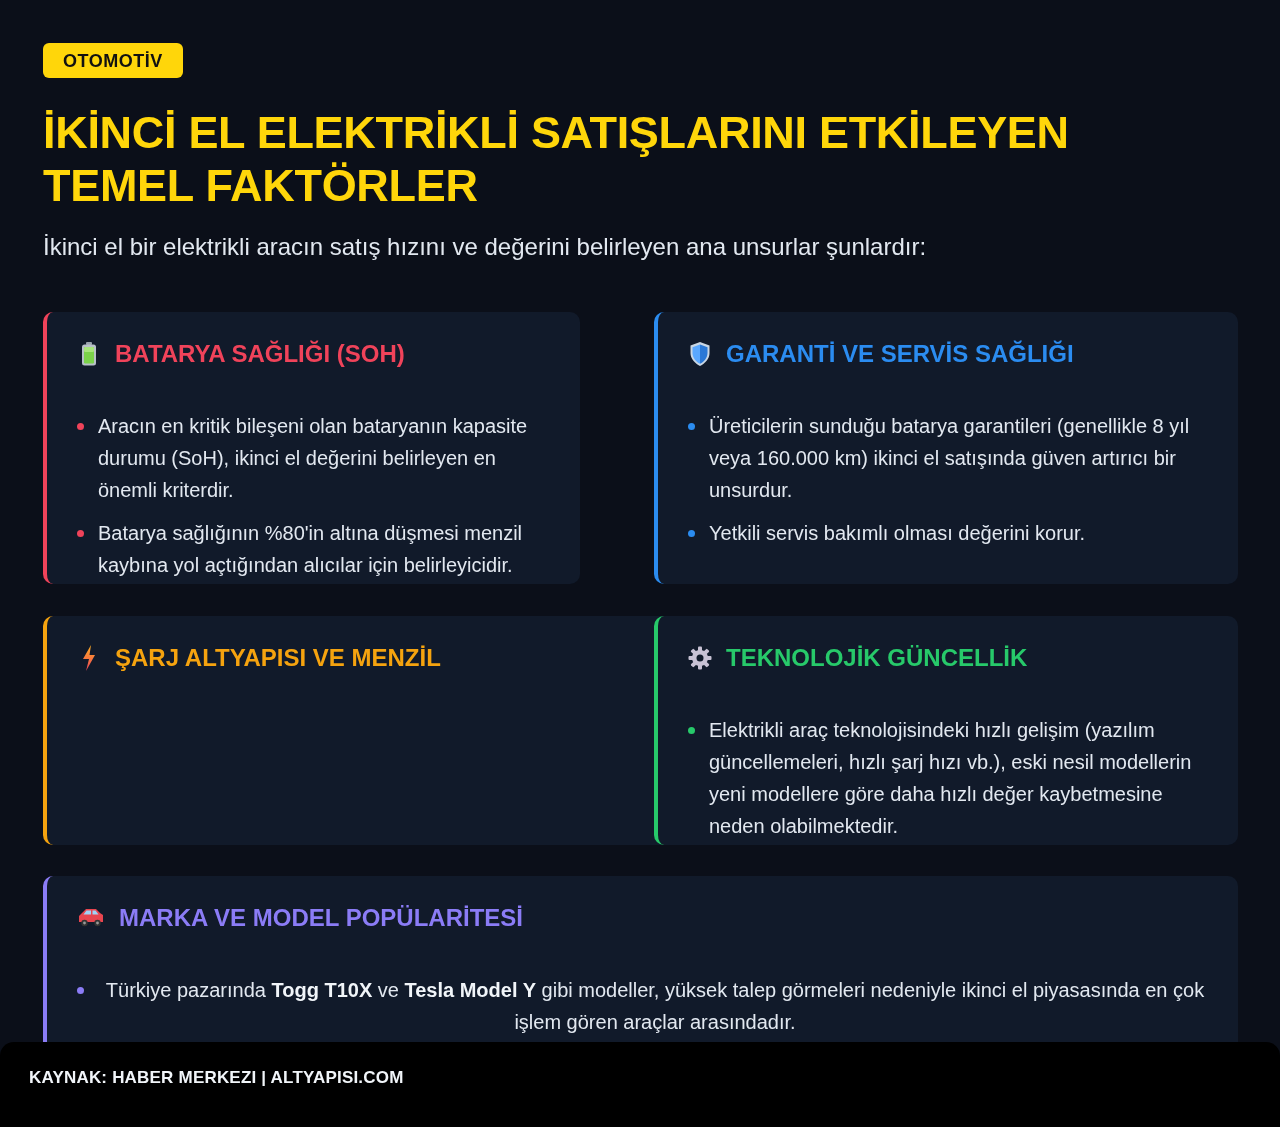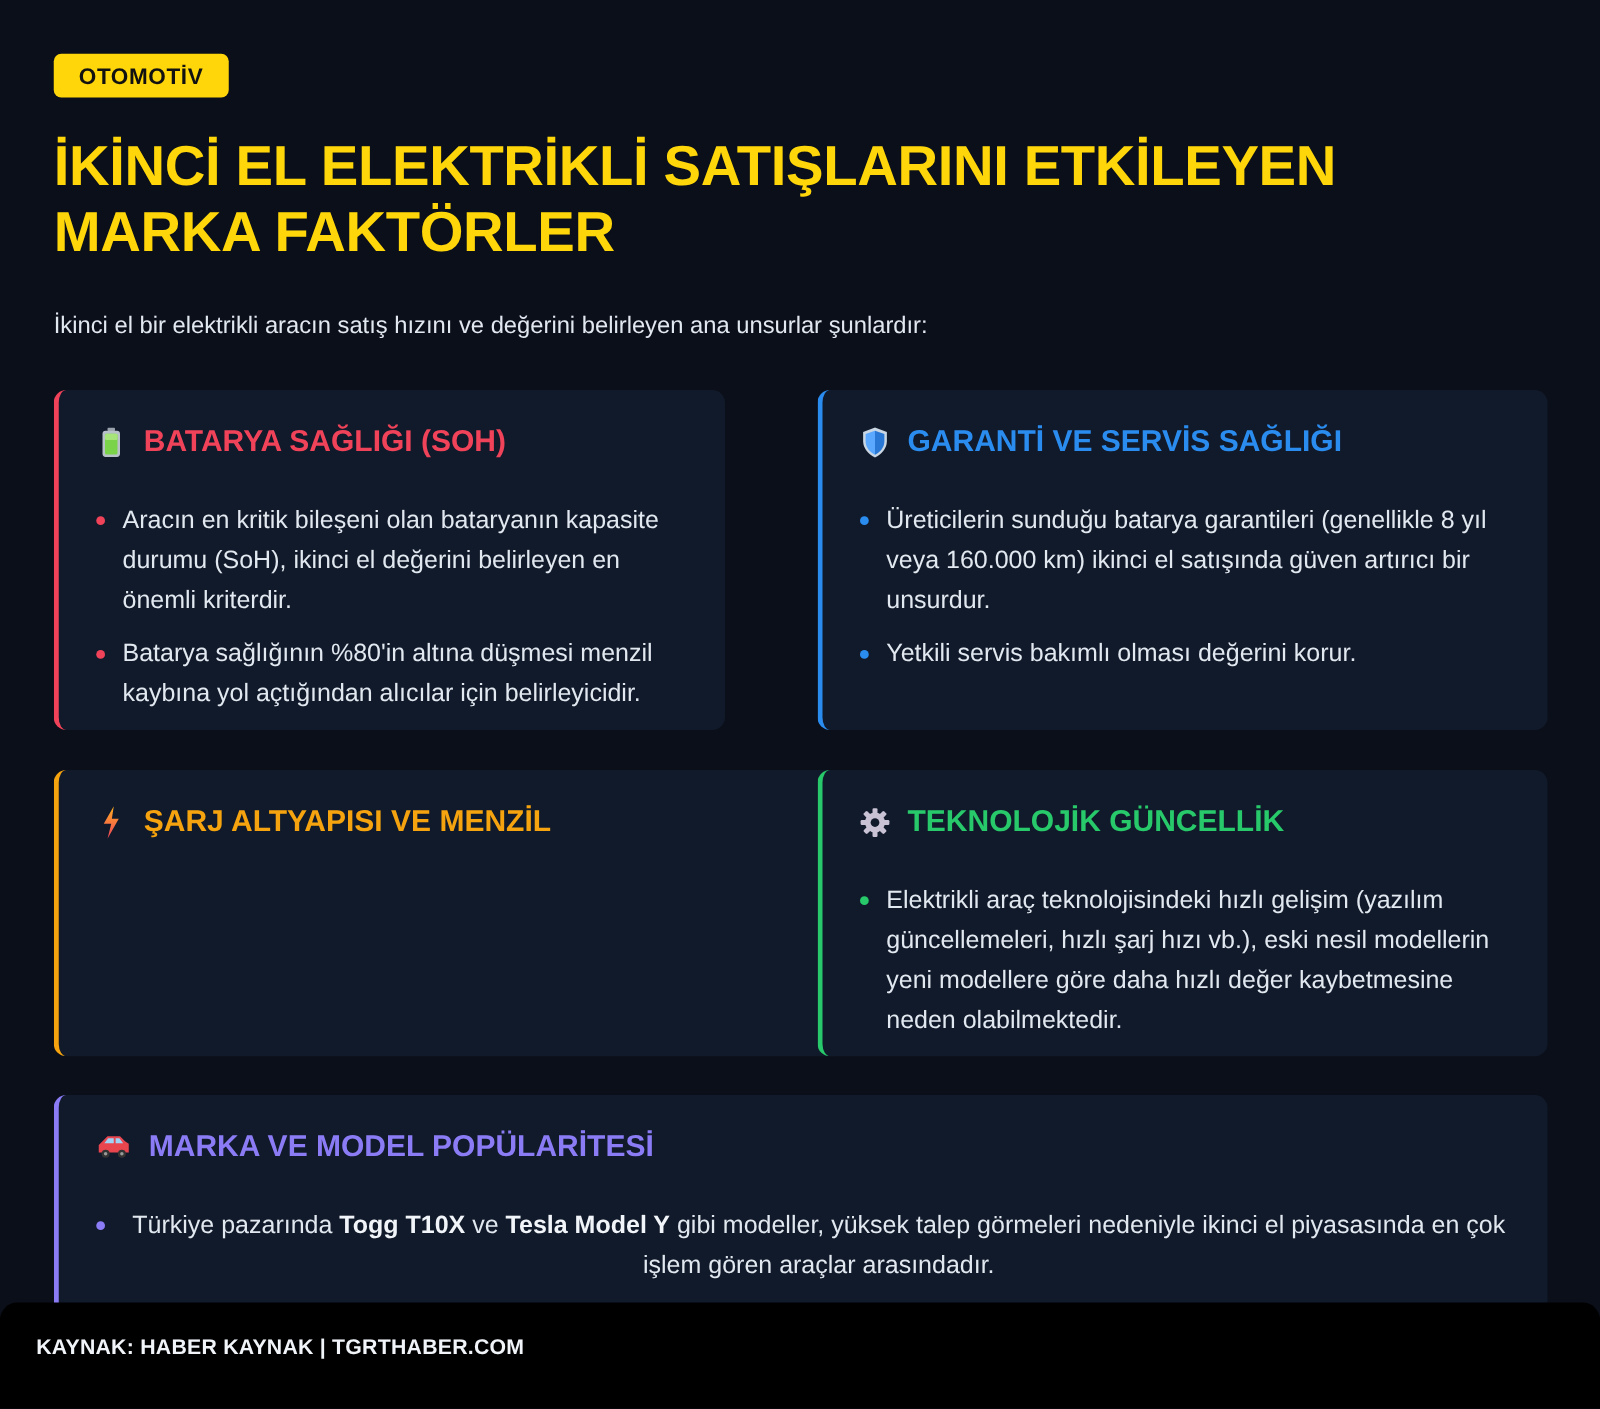--- a/index.html
+++ b/index.html
@@ -25,22 +25,22 @@
   .page-title {
     margin-top: 28px;
     color: #ffd60a;
     font-weight: 700;
     font-size: 45px;
     line-height: 53px;
     letter-spacing: -0.3px;
     width: 1180px;
   }
   .subtitle {
-    margin-top: 36px;
-    font-size: 19px;
+    margin-top: 22px;
+    font-size: 24px;
     color: #e2e8f0;
     line-height: 26px;
   }
   .card {
     position: absolute;
     background: #111a2a;
     border-radius: 10px;
     border-left: 4px solid var(--accent);
     padding: 0;
   }
@@ -49,21 +49,21 @@
     left: 30px;
     top: 28px;
     display: flex;
     align-items: center;
     font-weight: 700;
     font-size: 24px;
     color: var(--accent);
     white-space: nowrap;
   }
   .card-title .icon { width: 24px; height: 24px; margin-right: 14px; display: inline-flex; align-items: center; justify-content: center; }
-  .card-list { position: absolute; left: 30px; top: 88px; right: 26px; list-style: none; }
+  .card-list { position: absolute; left: 30px; top: 98px; right: 26px; list-style: none; }
   .card-list li {
     position: relative;
     padding-left: 21px;
     font-size: 20px;
     line-height: 32px;
     color: #e2e8f0;
     margin-bottom: 11px;
   }
   .card-list li .dot {
     position: absolute;
@@ -88,21 +88,21 @@
     font-size: 17px;
     color: #f1f5f9;
     letter-spacing: 0.2px;
   }
 </style>
 </head>
 <body>
 
 <div class="page">
   <div class="category-badge">OTOMOTİV</div>
-  <h1 class="page-title">İKİNCİ EL ELEKTRİKLİ SATIŞLARINI ETKİLEYEN MARKA FAKTÖRLER</h1>
+  <h1 class="page-title">İKİNCİ EL ELEKTRİKLİ SATIŞLARINI ETKİLEYEN TEMEL FAKTÖRLER</h1>
   <p class="subtitle">İkinci el bir elektrikli aracın satış hızını ve değerini belirleyen ana unsurlar şunlardır:</p>
 </div>
 
 <div class="card" style="--accent:#f0435a; left:43px; top:312px; width:537px; height:272px;">
   <div class="card-title">
     <span class="icon">
       <svg width="16" height="24" viewBox="0 0 16 24">
         <rect x="5" y="0" width="6" height="3" rx="1" fill="#9aa3ad"></rect>
         <rect x="1" y="2.5" width="14" height="21" rx="2.5" fill="#b8c0c8"></rect>
         <rect x="3" y="5" width="10" height="16.5" rx="1.2" fill="#7bd34a"></rect>
@@ -190,14 +190,14 @@
       </svg>
     </span>
     <span>MARKA VE MODEL POPÜLARİTESİ</span>
   </div>
   <ul class="card-list">
     <li><span class="dot"></span><span>Türkiye pazarında </span><b>Togg T10X</b><span> ve </span><b>Tesla Model Y</b><span> gibi modeller, yüksek talep görmeleri nedeniyle ikinci el piyasasında en çok işlem gören araçlar arasındadır.</span></li>
   </ul>
 </div>
 
 <div class="footer">
-  <div class="footer-text">KAYNAK: HABER KAYNAK | TGRTHABER.COM</div>
+  <div class="footer-text">KAYNAK: HABER MERKEZI | ALTYAPISI.COM</div>
 </div>
 
 </body></html>

